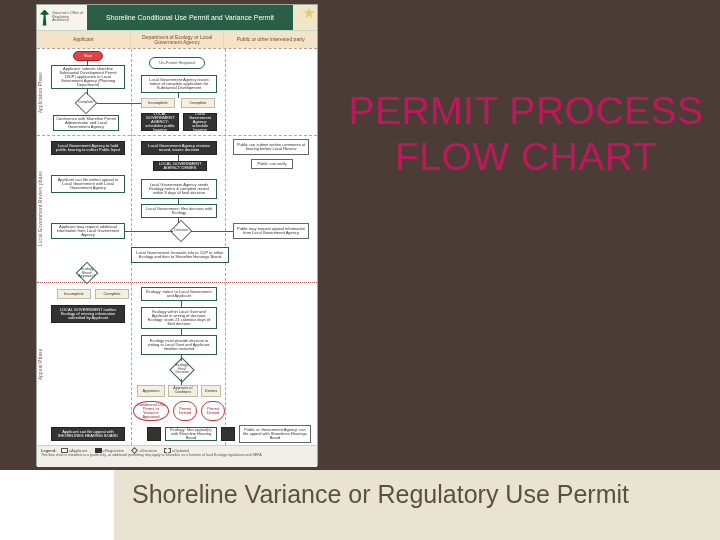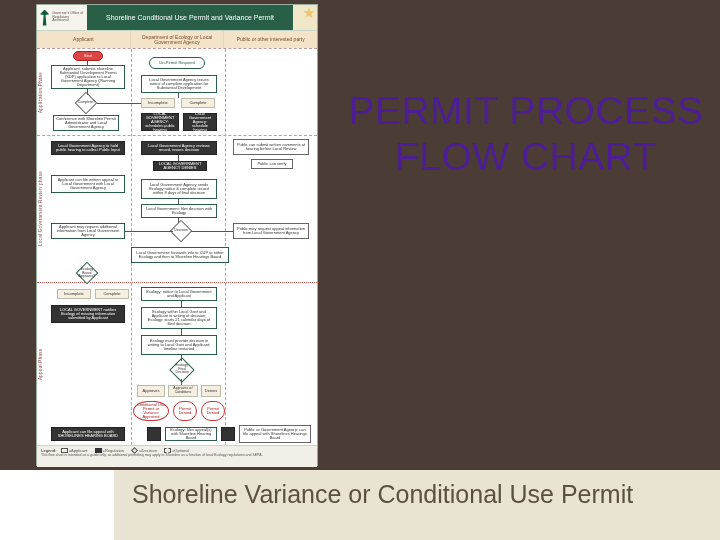--- a/index.html
+++ b/index.html
@@ -123,21 +123,21 @@
     font-size: 4px;
     color:#555;
     line-height:1.1;
   }
 
   
   .big-title {
     position: absolute;
     left: 348px; top: 88px;
     width: 356px;
-    color: #4c1d95;
+    color: #be185d;
     font-size: 39px;
     line-height: 1.18;
     text-align: center;
     font-weight: 400;
     letter-spacing: .5px;
   }
 
   
   .caption-bar {
     position: absolute;
@@ -270,14 +270,14 @@
     <span style="display:inline-block;width:5px;height:5px;border:1px solid #555;transform:rotate(45deg);vertical-align:middle;margin:0 2px 0 7px"></span><span>=Decision</span>
     <span style="display:inline-block;width:7px;height:5px;border:1px dashed #555;vertical-align:middle;margin:0 1px 0 6px"></span><span>=Optional</span>
     <div style="margin-top:1px;font-size:3.5px">This flow chart is intended as a guide only, as additional permitting may apply to Shoreline as a function of local Ecology regulations and SEPA.</div>
   </div>
 </div>
 
 <div class="big-title">PERMIT PROCESS FLOW CHART</div>
 
 <div class="left-gutter"></div>
 <div class="caption-bar">
-  <div class="txt">Shoreline Variance or Conditional Use Permit</div>
+  <div class="txt">Shoreline Variance or Regulatory Use Permit</div>
 </div>
 
 </body></html>

